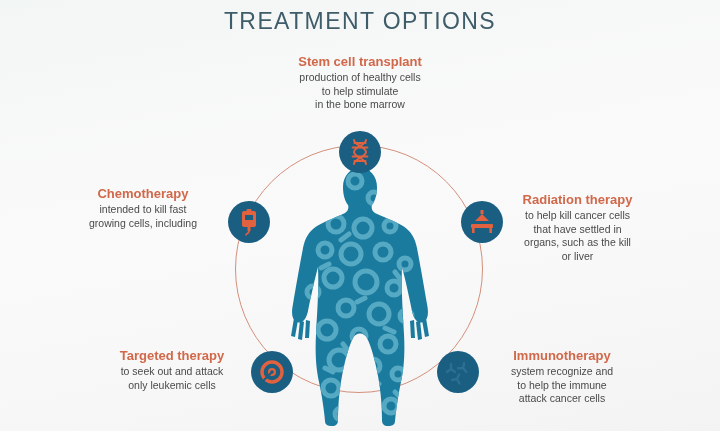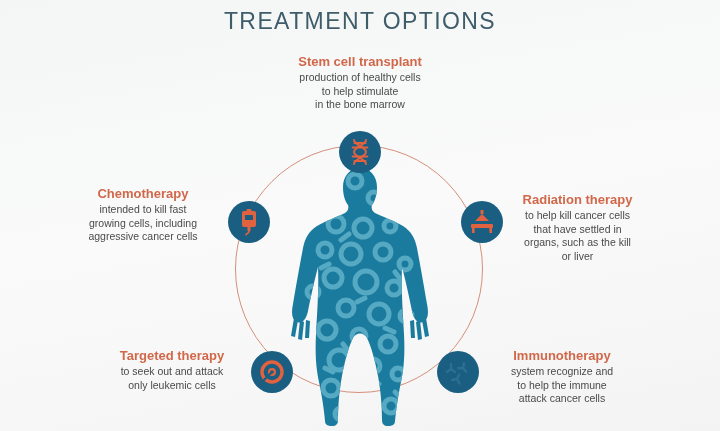--- a/index.html
+++ b/index.html
@@ -291,21 +291,20 @@
       <div>to help stimulate</div>
       <div>in the bone marrow</div>
     </div>
   </div>
 
   <div class="callout" id="callout-chemo">
     <div class="callout-title">Chemotherapy</div>
     <div class="callout-body">
       <div>intended to kill fast</div>
       <div>growing cells, including</div>
-      <div>aggressive cancer cells</div>
     </div>
   </div>
 
   <div class="callout" id="callout-radiation">
     <div class="callout-title">Radiation therapy</div>
     <div class="callout-body">
       <div>to help kill cancer cells</div>
       <div>that have settled in</div>
       <div>organs, such as the kill</div>
       <div>or liver</div>

